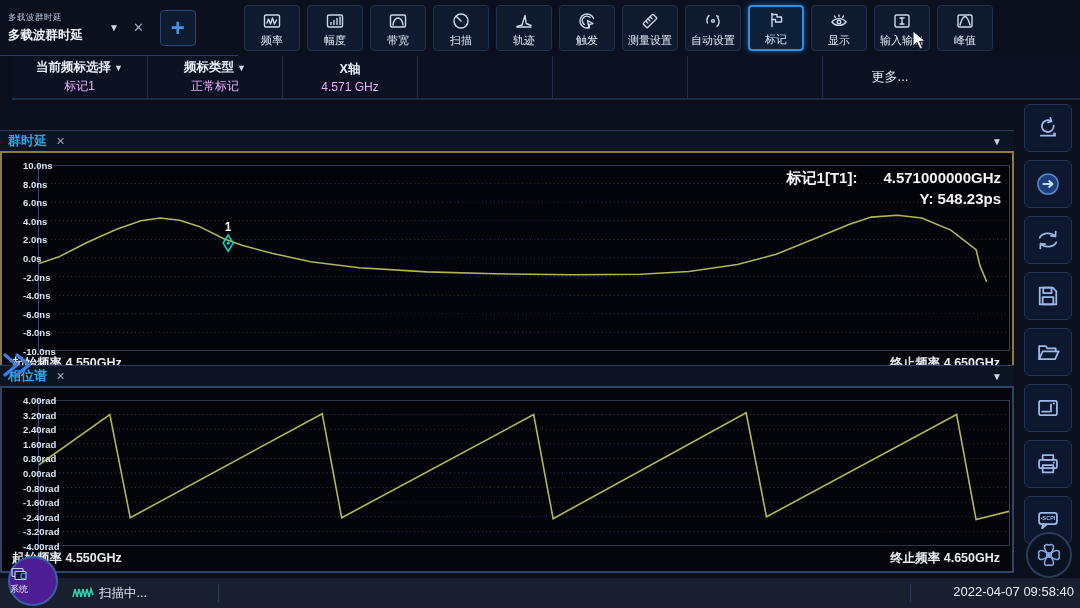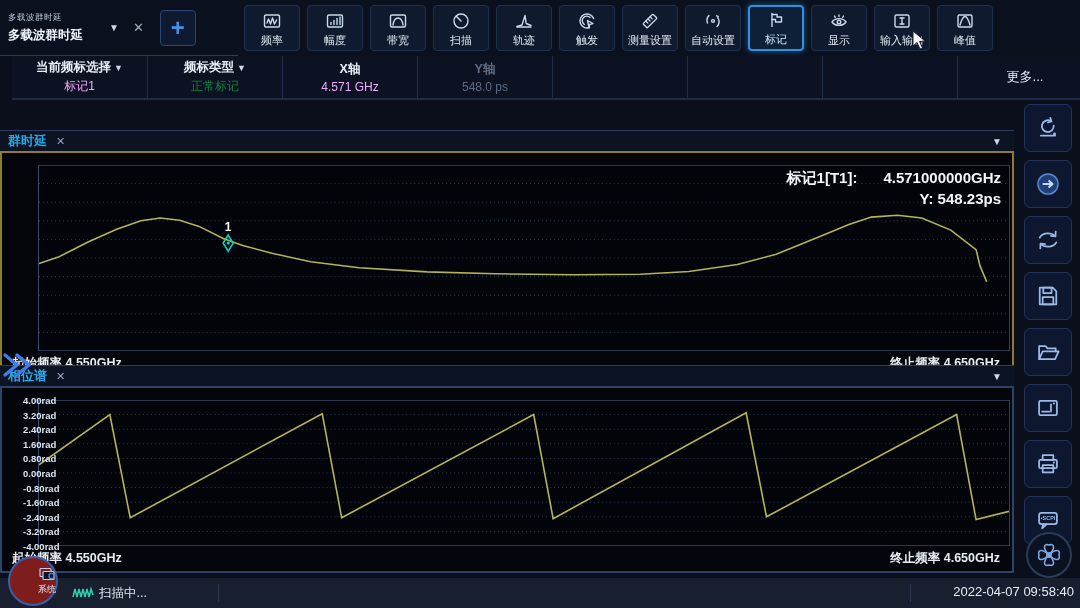--- a/index.html
+++ b/index.html
@@ -23,21 +23,21 @@
   .tb-btn.active { background:#0e2038; border:2px solid #2f8fe0; box-shadow:0 0 6px rgba(47,143,224,.6); }
   .tb-btn.active .lbl { color:#cfe8ff; }
   .icon-stroke { fill:none; stroke:#c9d9f0; stroke-width:1.4; stroke-linecap:round; stroke-linejoin:round; }
 
   
   .menubar { position:absolute; left:12px; top:56px; width:1080px; height:44px; background:#0c1222; border-bottom:2px solid #1e2b48; display:flex; }
   .mcell { width:135px; height:100%; display:flex; flex-direction:column; align-items:center; justify-content:center; gap:2px; position:relative; }
   .mcell + .mcell { border-left:1px solid #222e4a; }
   .mcell .t { font-size:12.5px; font-weight:bold; color:#e7edf6; }
   .mcell .v { font-size:12px; color:#f0abfc; }
-  .mcell .v.hl { color:#15803d; }
+  .mcell .v.hl { color:#f0abfc; }
   .mcell.disabled .t, .mcell.disabled .v { color:#5d6a82; }
   .mcaret { color:#cfd9ea; font-size:9px; margin-left:3px; }
   .mcell.more { }
   .mcell.more .t { font-size:13px; font-weight:normal; }
 
   
   .main { position:absolute; left:0; top:100px; width:1014px; }
   .panel { position:absolute; left:0; width:1014px; }
   .panel1 { top:3px;margin-top:27px; }
   .panel2 { top:265px; }
@@ -63,21 +63,21 @@
 
   
   .sidebar { position:absolute; right:0; top:100px; width:66px; bottom:0; background:#0a0f1b; }
   .sb-btn { position:absolute; left:10px; width:48px; height:48px; background:#0d1730; border:1px solid #223356; border-radius:6px; display:flex; align-items:center; justify-content:center; }
   .sb-btn svg { width:26px; height:26px; }
   .sb-stroke { fill:none; stroke:#9db9e6; stroke-width:1.5; stroke-linecap:round; stroke-linejoin:round; }
   .flower { position:absolute; left:12px; top:432px; width:46px; height:46px; border:2px solid #2a3c58; border-radius:50%; background:#0a1120; display:flex; align-items:center; justify-content:center; z-index:7; }
 
   
   .bottombar { position:absolute; left:0; right:0; bottom:0; height:30px; background:#18202f; z-index:5; }
-  .sys-btn { position:absolute; left:8px; bottom:2px; width:50px; height:50px; border:2px solid #3a5fa8; border-radius:50%; background:#7f1d1d; display:flex; flex-direction:column; align-items:flex-end; justify-content:center; z-index:6; }
+  .sys-btn { position:absolute; left:8px; bottom:2px; width:50px; height:50px; border:2px solid #3a5fa8; border-radius:50%; background:#4c1d95; display:flex; flex-direction:column; align-items:flex-start; justify-content:center; z-index:6; }
   .sys-btn .lbl { font-size:9px; color:#dfe7f2; margin-top:1px; }
   .scan-wave { position:absolute; left:72px; top:8px; }
   .scan-text { position:absolute; left:99px; top:7px; font-size:12.5px; color:#dfe6f0; }
   .bb-div { position:absolute; top:6px; bottom:6px; width:1px; background:#2e3a52; }
   .datetime { position:absolute; right:6px; top:6px; font-size:13px; color:#e6ebf3; }
 
   .cursor { position:absolute; left:912px; top:30px; z-index:20; }
 </style>
 </head>
 <body>
@@ -203,24 +203,20 @@
       <span class="t"><span>当前频标选择</span><span class="mcaret">▼</span></span>
       <span class="v">标记1</span>
     </div>
     <div class="mcell">
       <span class="t"><span>频标类型</span><span class="mcaret">▼</span></span>
       <span class="v hl">正常标记</span>
     </div>
     <div class="mcell">
       <span class="t">X轴</span>
       <span class="v">4.571 GHz</span>
-    </div>
-    <div class="mcell disabled">
-      <span class="t">Y轴</span>
-      <span class="v">548.0 ps</span>
     </div>
     <div class="mcell"></div>
     <div class="mcell"></div>
     <div class="mcell"></div>
     <div class="mcell more">
       <span class="t">更多...</span>
     </div>
   </div>
 
   <div class="main">
@@ -243,20 +239,33 @@
               <line class="grid" x1="0" x2="972" y1="111.6" y2="111.6"></line>
               <line class="grid" x1="0" x2="972" y1="130.2" y2="130.2"></line>
               <line class="grid" x1="0" x2="972" y1="148.8" y2="148.8"></line>
               <line class="grid" x1="0" x2="972" y1="167.4" y2="167.4"></line>
               <line class="grid edge" x1="0" x2="972" y1="186" y2="186"></line>
               <polyline points="0.0,98.6 19.4,92.1 48.6,77.2 77.8,64.2 102.1,55.8 121.5,53.0 140.9,55.3 160.4,61.4 184.7,73.5 204.1,80.4 233.3,88.3 272.2,96.7 320.8,102.8 388.8,106.9 456.8,108.8 534.6,109.7 602.6,109.3 651.2,106.5 699.8,99.5 738.7,89.3 777.6,73.5 811.6,59.5 834.0,52.1 860.2,50.2 884.5,53.0 913.7,65.1 939.0,84.6 942.8,100.4 949.6,116.7" fill="none" stroke="#b4b554" stroke-width="1.6"></polyline>
               <polygon points="189.53999999999755,70.12 194.53999999999755,78.12 189.53999999999755,86.12 184.53999999999755,78.12" fill="none" stroke="#00d9c8" stroke-width="1.6"></polygon>
               <circle cx="189.53999999999755" cy="78.12" r="1.6" fill="#00d9c8"></circle>
               <text x="189.53999999999755" y="66.12" text-anchor="middle" fill="#ffffff" font-size="12" font-weight="bold" font-family="Liberation Sans, sans-serif">1</text>
             </svg>
+          <div class="ylabels">
+              <span style="top:0%">10.0ns</span>
+              <span style="top:10%">8.0ns</span>
+              <span style="top:20%">6.0ns</span>
+              <span style="top:30%">4.0ns</span>
+              <span style="top:40%">2.0ns</span>
+              <span style="top:50%">0.0s</span>
+              <span style="top:60%">-2.0ns</span>
+              <span style="top:70%">-4.0ns</span>
+              <span style="top:80%">-6.0ns</span>
+              <span style="top:90%">-8.0ns</span>
+              <span style="top:100%">-10.0ns</span>
+            </div>
           <div class="readout">
             <div><span>标记1[T1]:</span><span class="gap"></span><span>4.571000000GHz</span></div>
             <div>Y: 548.23ps</div>
           </div>
         </div>
         <div class="pfoot">
           <span class="fl">起始频率 4.550GHz</span>
           <span>终止频率 4.650GHz</span>
         </div>
       </div>

